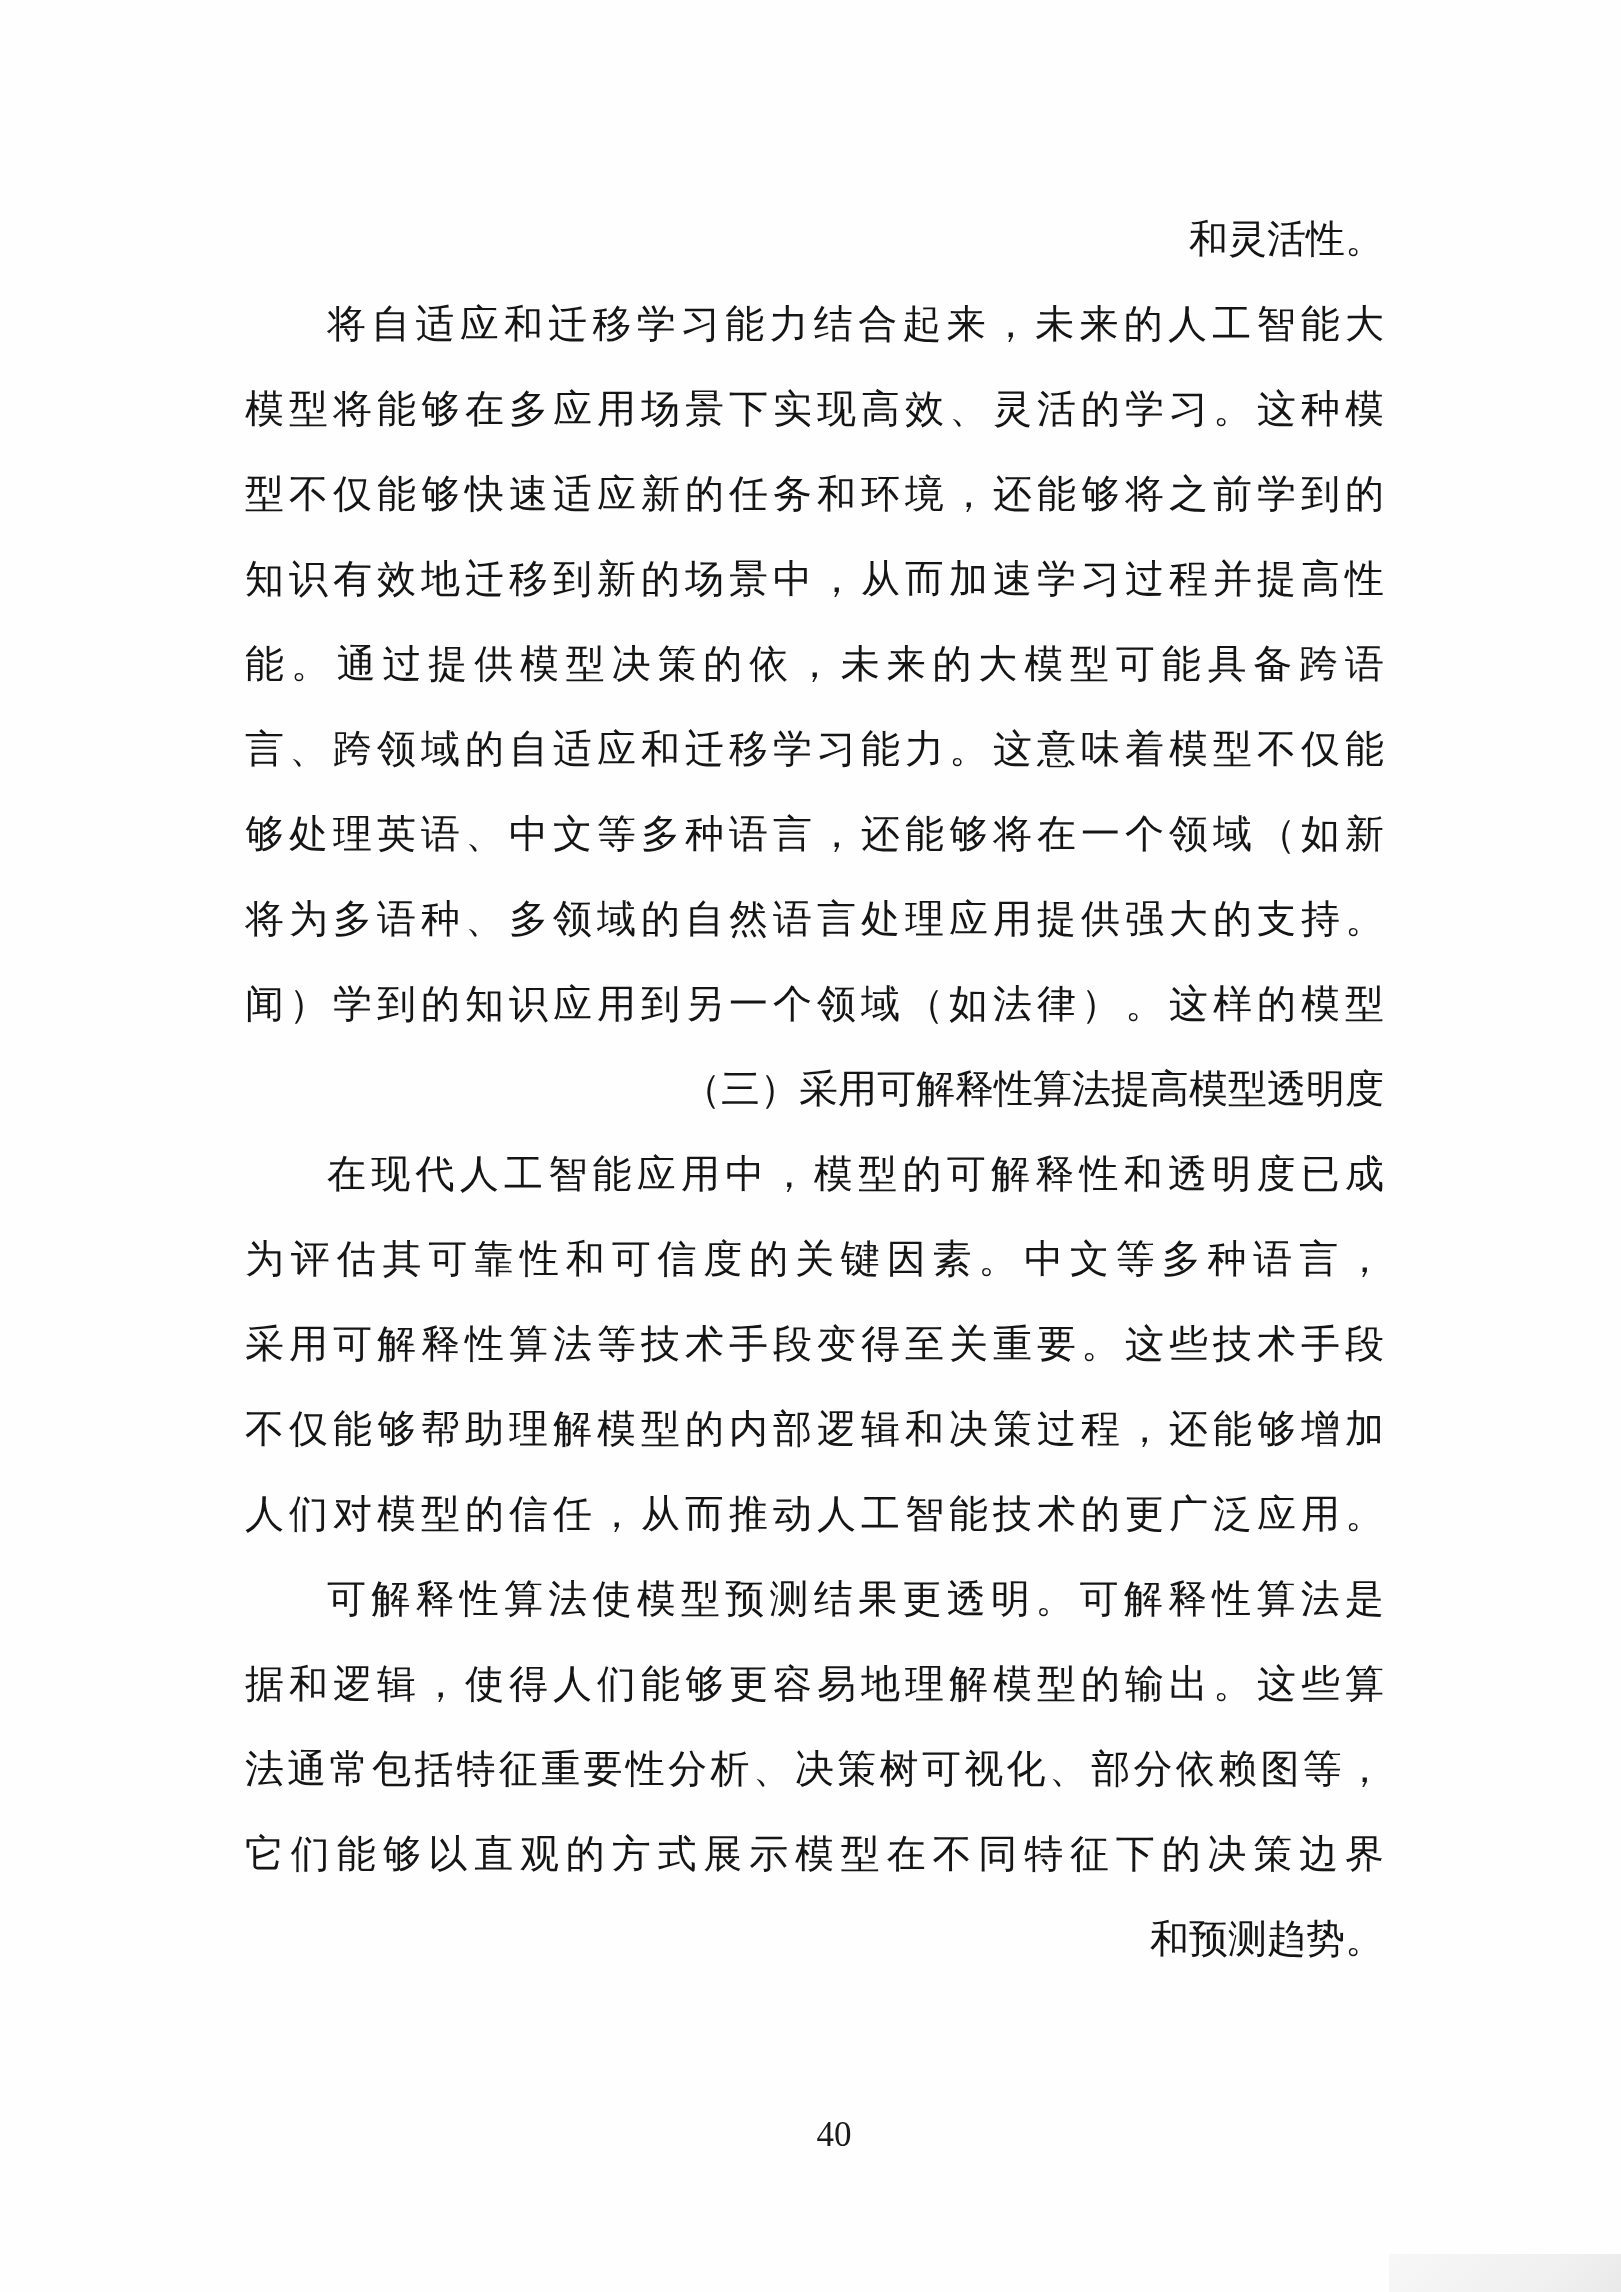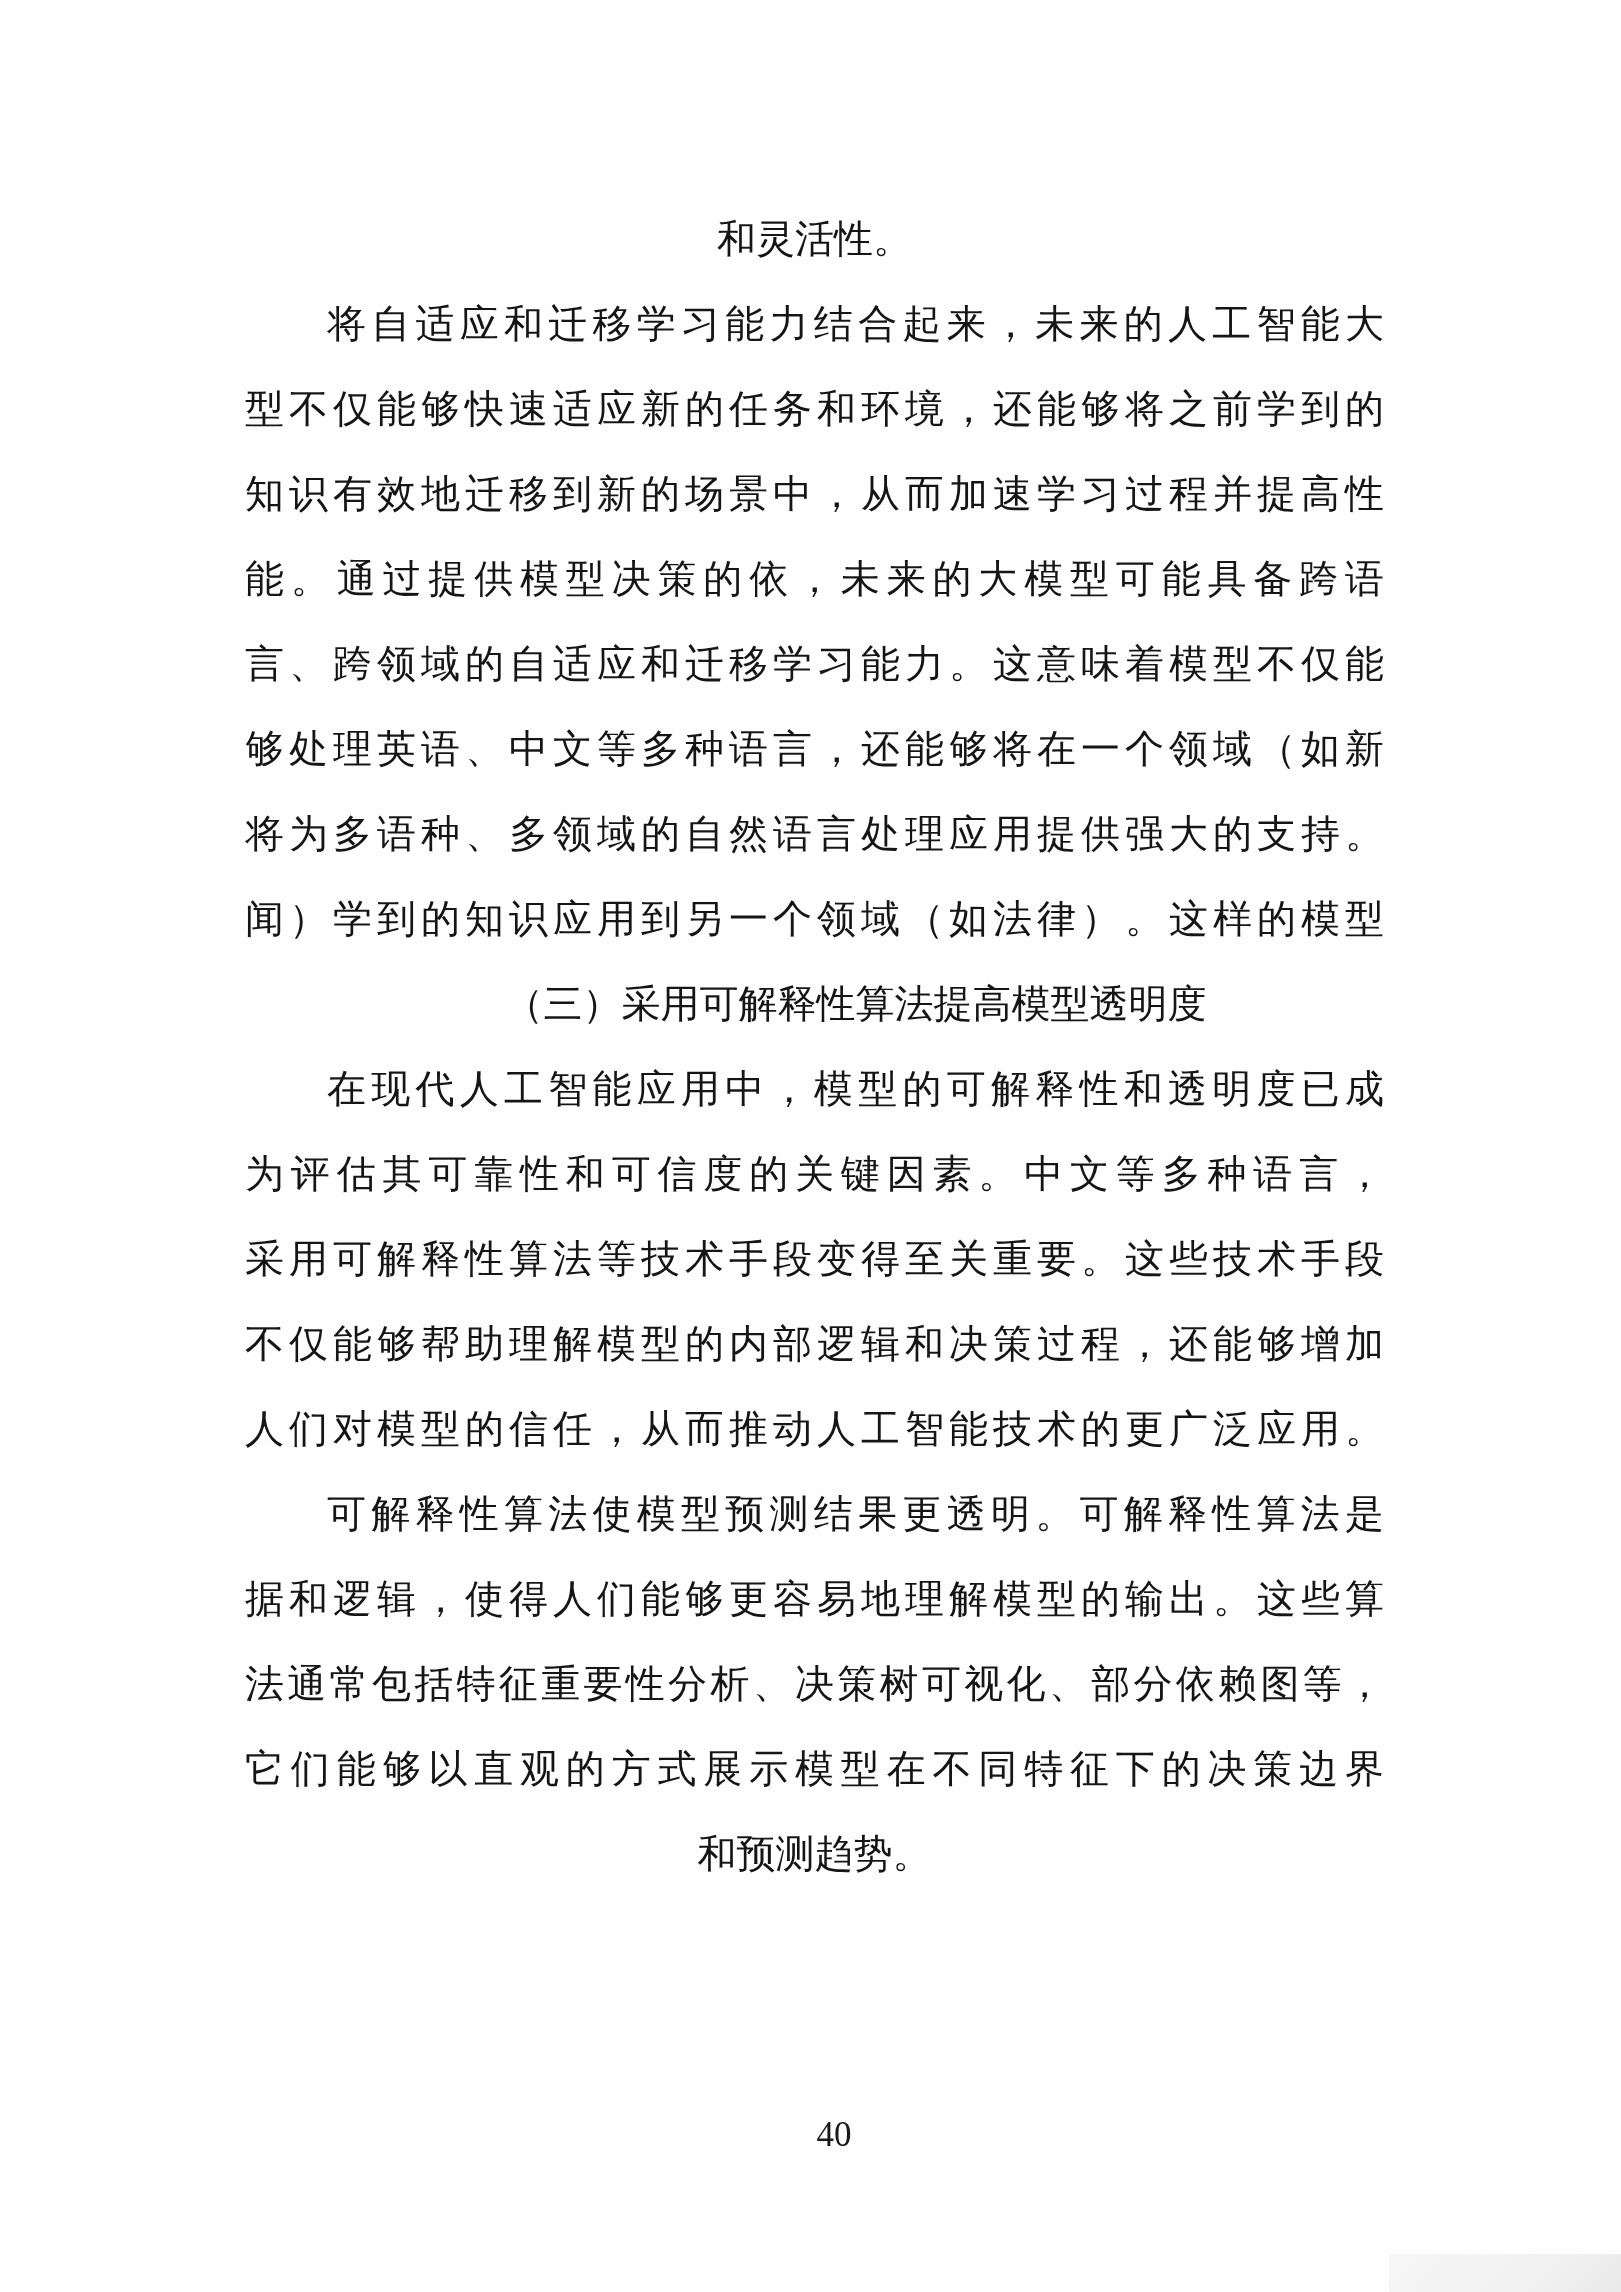--- a/index.html
+++ b/index.html
@@ -21,21 +21,21 @@
     left: 245px;
     top: 196px;
     width: 1139px;
   }
   .line {
     height: 85px;
     line-height: 85px;
     font-size: 39px;
     white-space: normal;
     overflow: hidden;
-    text-align: center;
+    text-align: right;
   }
   .line.justify {
     text-align: justify;
     text-align-last: justify;
     text-justify: inter-character;
   }
   .line.indent {
     text-indent: 82px;
   }
   .line .bold, .line.heading {
@@ -60,20 +60,21 @@
     background: linear-gradient(135deg, #f7f7f7 0%, #f0f0f0 70%, #e9e9e9 100%);
   }
 </style>
 </head>
 <body>
 
 <div class="page">
   <div class="text-block">
       <div class="line"><span>和灵活性。</span></div>
       <div class="line justify indent"><span class="bold">将自适应和迁移学习能力结合起来，未来的人工智能大</span></div>
+      <div class="line justify"><span class="bold">模型将能够在多应用场景下实现高效、灵活的学习。</span><span>这种模</span></div>
       <div class="line justify"><span>型不仅能够快速适应新的任务和环境，还能够将之前学到的</span></div>
       <div class="line justify"><span>知识有效地迁移到新的场景中，从而加速学习过程并提高性</span></div>
       <div class="line justify"><span>能。通过提供模型决策的依，未来的大模型可能具备跨语</span></div>
       <div class="line justify"><span>言、跨领域的自适应和迁移学习能力。这意味着模型不仅能</span></div>
       <div class="line justify"><span>够处理英语、中文等多种语言，还能够将在一个领域（如新</span></div>
       <div class="line justify"><span>将为多语种、多领域的自然语言处理应用提供强大的支持。</span></div>
       <div class="line justify"><span>闻）学到的知识应用到另一个领域（如法律）。这样的模型</span></div>
       <div class="line indent heading"><span class="bold">（三）采用可解释性算法提高模型透明度</span></div>
       <div class="line justify indent"><span>在现代人工智能应用中，模型的可解释性和透明度已成</span></div>
       <div class="line justify"><span>为评估其可靠性和可信度的关键因素。中文等多种语言，</span></div>

